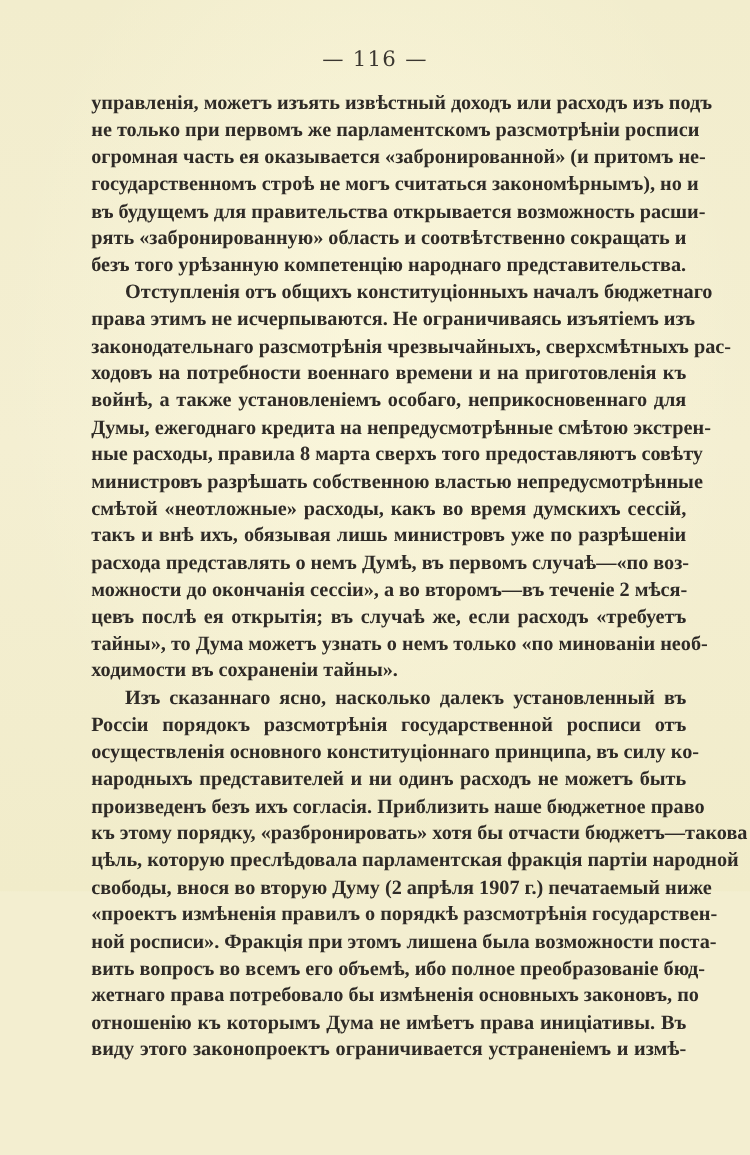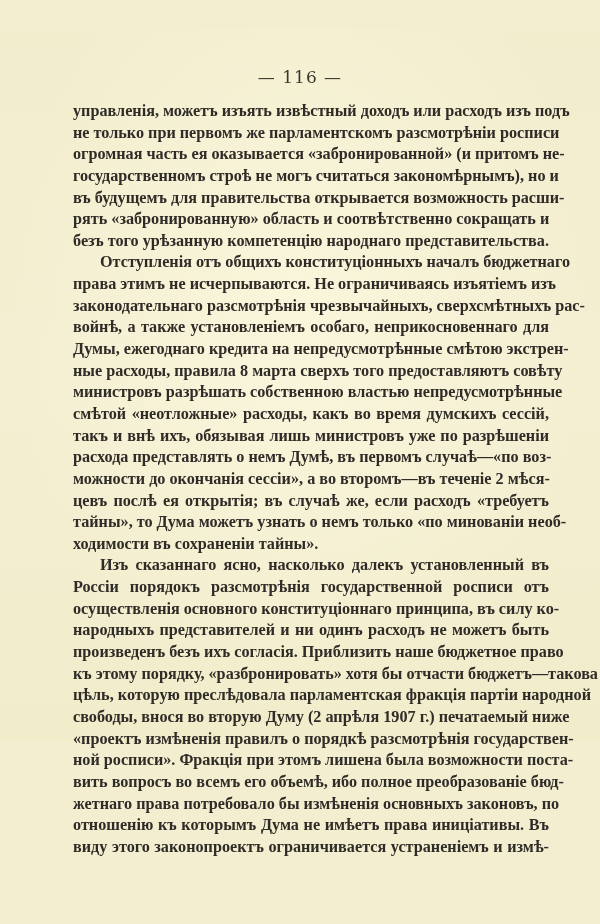--- a/index.html
+++ b/index.html
@@ -13,21 +13,20 @@
     overflow: hidden;
     position: relative;
   }
   .page {
     position: absolute;
     left: 0; top: 0;
     width: 600px; height: 713px;
     background:
       radial-gradient(ellipse at 50% 40%, rgba(255,252,228,0.55) 0%, rgba(243,238,208,0) 70%),
       linear-gradient(180deg, #f2edcd 0%, #f4efd2 50%, #f1ecca 100%);
-    margin-top: 29px;
   }
   .page-number {
     position: absolute;
     top: 38px;
     left: 0;
     width: 600px;
     text-align: center;
     font-family: "DejaVu Serif", serif;
     font-size: 17px;
     color: #3a3630;
@@ -77,20 +76,21 @@
       <span class="line">государственномъ строѣ не могъ считаться закономѣрнымъ), но и</span>
       <span class="line">въ будущемъ для правительства открывается возможность расши-</span>
       <span class="line">рять «забронированную» область и соотвѣтственно сокращать и</span>
       <span class="line last">безъ того урѣзанную компетенцію народнаго представительства.</span>
     </div>
 
     <div class="para">
       <span class="line indent">Отступленія отъ общихъ конституціонныхъ началъ бюджетнаго</span>
       <span class="line">права этимъ не исчерпываются. Не ограничиваясь изъятіемъ изъ</span>
       <span class="line">законодательнаго разсмотрѣнія чрезвычайныхъ, сверхсмѣтныхъ рас-</span>
+      <span class="line">ходовъ на потребности военнаго времени и на приготовленія къ</span>
       <span class="line">войнѣ, а также установленіемъ особаго, неприкосновеннаго для</span>
       <span class="line">Думы, ежегоднаго кредита на непредусмотрѣнные смѣтою экстрен-</span>
       <span class="line">ные расходы, правила 8 марта сверхъ того предоставляютъ совѣту</span>
       <span class="line">министровъ разрѣшать собственною властью непредусмотрѣнные</span>
       <span class="line">смѣтой «неотложные» расходы, какъ во время думскихъ сессій,</span>
       <span class="line">такъ и внѣ ихъ, обязывая лишь министровъ уже по разрѣшеніи</span>
       <span class="line">расхода представлять о немъ Думѣ, въ первомъ случаѣ—«по воз-</span>
       <span class="line">можности до окончанія сессіи», а во второмъ—въ теченіе 2 мѣся-</span>
       <span class="line">цевъ послѣ ея открытія; въ случаѣ же, если расходъ «требуетъ</span>
       <span class="line">тайны», то Дума можетъ узнать о немъ только «по минованіи необ-</span>

